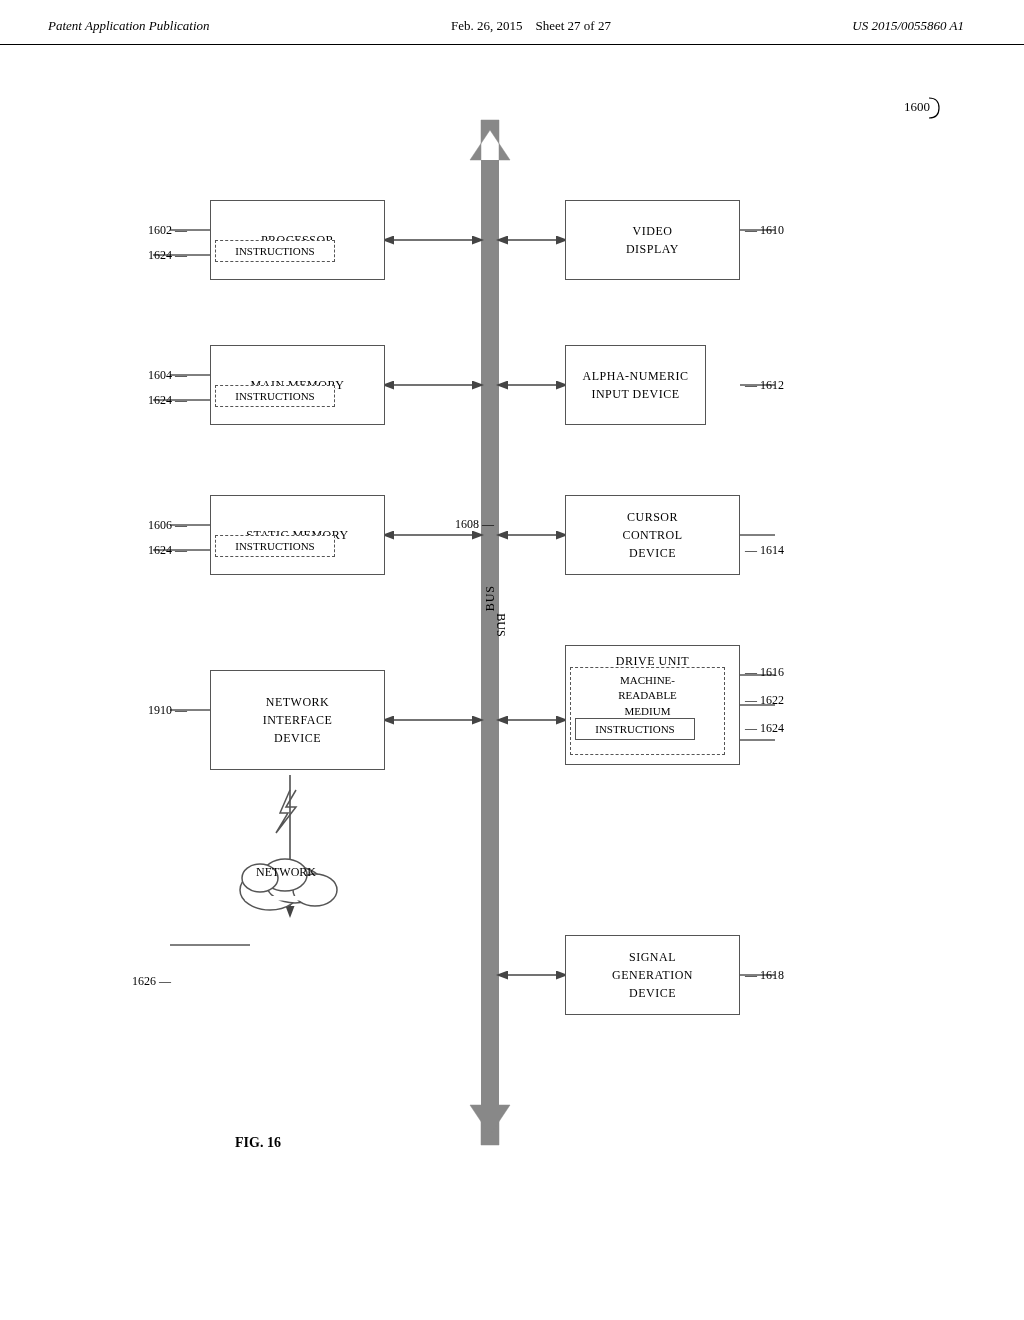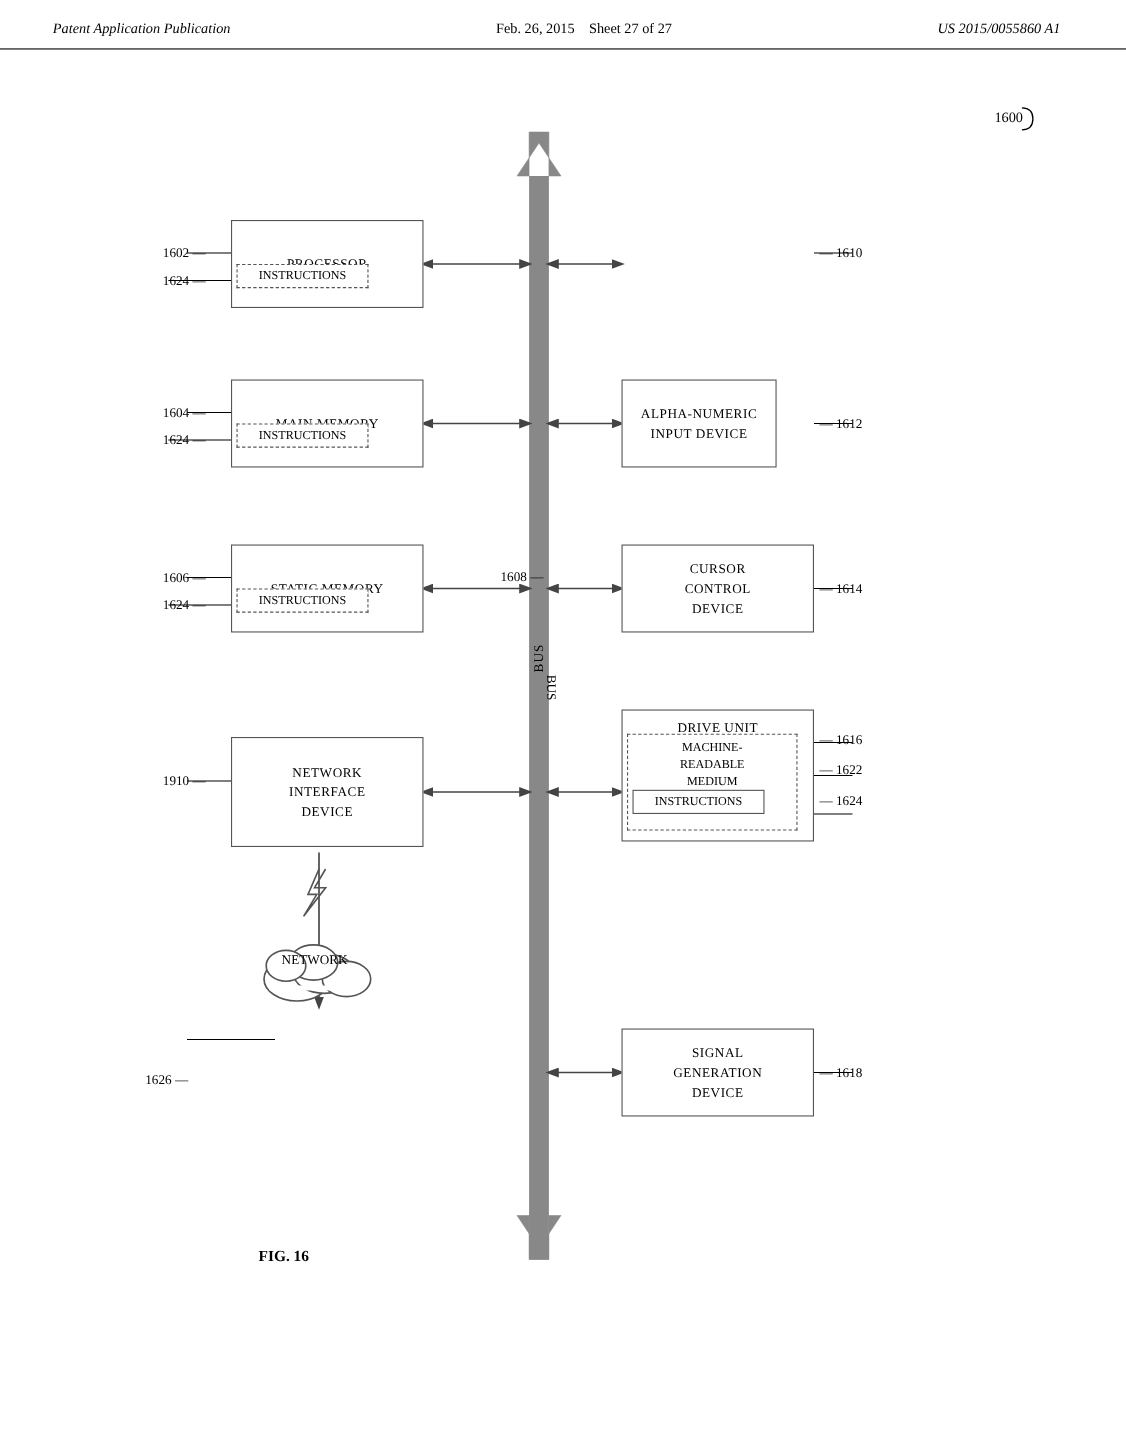--- a/index.html
+++ b/index.html
@@ -213,20 +213,24 @@
   <div class="box-inner" style="left:215px; top:490px; width:120px; height:22px;">
     <span>INSTRUCTIONS</span>
   </div>
 
   <div class="box" style="left:210px; top:625px; width:175px; height:100px;">
     <span style="white-space: pre-line; text-align:center; line-height:1.5;">NETWORK
 INTERFACE
 DEVICE</span>
   </div>
 
+  <div class="box" style="left:565px; top:155px; width:175px; height:80px;">
+    <span style="white-space: pre-line; text-align:center; line-height:1.5;">VIDEO
+DISPLAY</span>
+  </div>
 
   <div class="box" style="left:565px; top:300px; width:141px; height:80px;">
     <span style="white-space: pre-line; text-align:center; line-height:1.5;">ALPHA-NUMERIC
 INPUT DEVICE</span>
   </div>
 
   <div class="box" style="left:565px; top:450px; width:175px; height:80px;">
     <span style="white-space: pre-line; text-align:center; line-height:1.5;">CURSOR
 CONTROL
 DEVICE</span>
@@ -259,21 +263,21 @@
   <div class="num-label" style="left:148px; top:348px;">1624 —</div>
 
   <div class="num-label" style="left:148px; top:473px;">1606 —</div>
   <div class="num-label" style="left:148px; top:498px;">1624 —</div>
 
   <div class="num-label" style="left:148px; top:658px;">1910 —</div>
   <div class="num-label" style="left:132px; top:893px;margin-top:36px;">1626 —</div>
 
   <div class="num-label" style="left:745px; top:178px;">— 1610</div>
   <div class="num-label" style="left:745px; top:333px;">— 1612</div>
-  <div class="num-label" style="left:745px; top:483px;font-family:Liberation Serif, serif;">— 1614</div>
+  <div class="num-label" style="left:745px; top:498px;font-family:Liberation Serif, serif;">— 1614</div>
   <div class="num-label" style="left:745px; top:620px;">— 1616</div>
   <div class="num-label" style="left:745px; top:648px;">— 1622</div>
   <div class="num-label" style="left:745px; top:676px;">— 1624</div>
   <div class="num-label" style="left:745px; top:923px;">— 1618</div>
 
   <svg style="position:absolute; left:268px; top:740px; width:40px; height:50px;">
     <polyline points="22,5 12,28 20,28 8,48 28,22 18,22 28,5" fill="none" stroke="#555" stroke-width="1.5"></polyline>
   </svg>
 
   <svg class="cloud-svg" style="left:215px; top:790px; width:140px; height:80px;">

